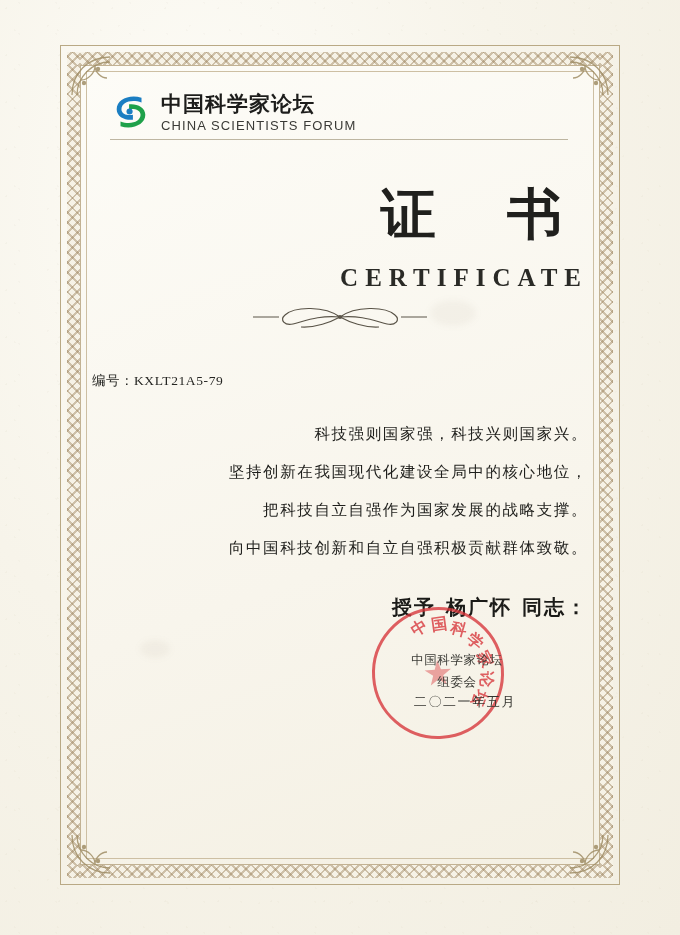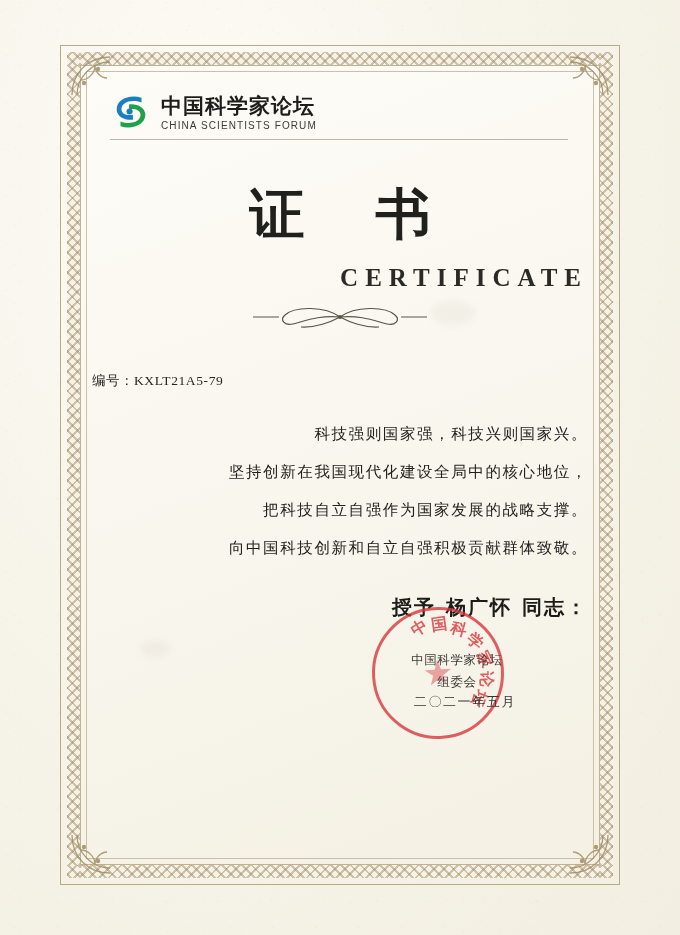--- a/index.html
+++ b/index.html
@@ -116,35 +116,35 @@
   }
   .logo-cn {
     font-family: "DejaVu Sans", sans-serif;
     font-size: 21px;
     font-weight: 700;
     color: #1d1d1b;
     letter-spacing: 1px;
   }
   .logo-en {
     font-family: "Liberation Sans", sans-serif;
-    font-size: 10px;
+    font-size: 13px;
     letter-spacing: 1.1px;
     color: #3a3a36;
     margin-top: 4px;
   }
   .logo-rule {
     height: 1px;
     background: #8b7d5c;
     margin: 6px 20px 0 18px;
     opacity: .55;
   }
 
   
   .title-cn {
-    text-align: center;
+    text-align: right;
     margin-top: 38px;
     font-family: "DejaVu Serif", serif;
     font-size: 55px;
     font-weight: 700;
     letter-spacing: 26px;
     text-indent: 26px;
     color: #20201d;
     text-shadow: 0 1px 0 rgba(255,255,255,.5);
   }
   .title-en {

